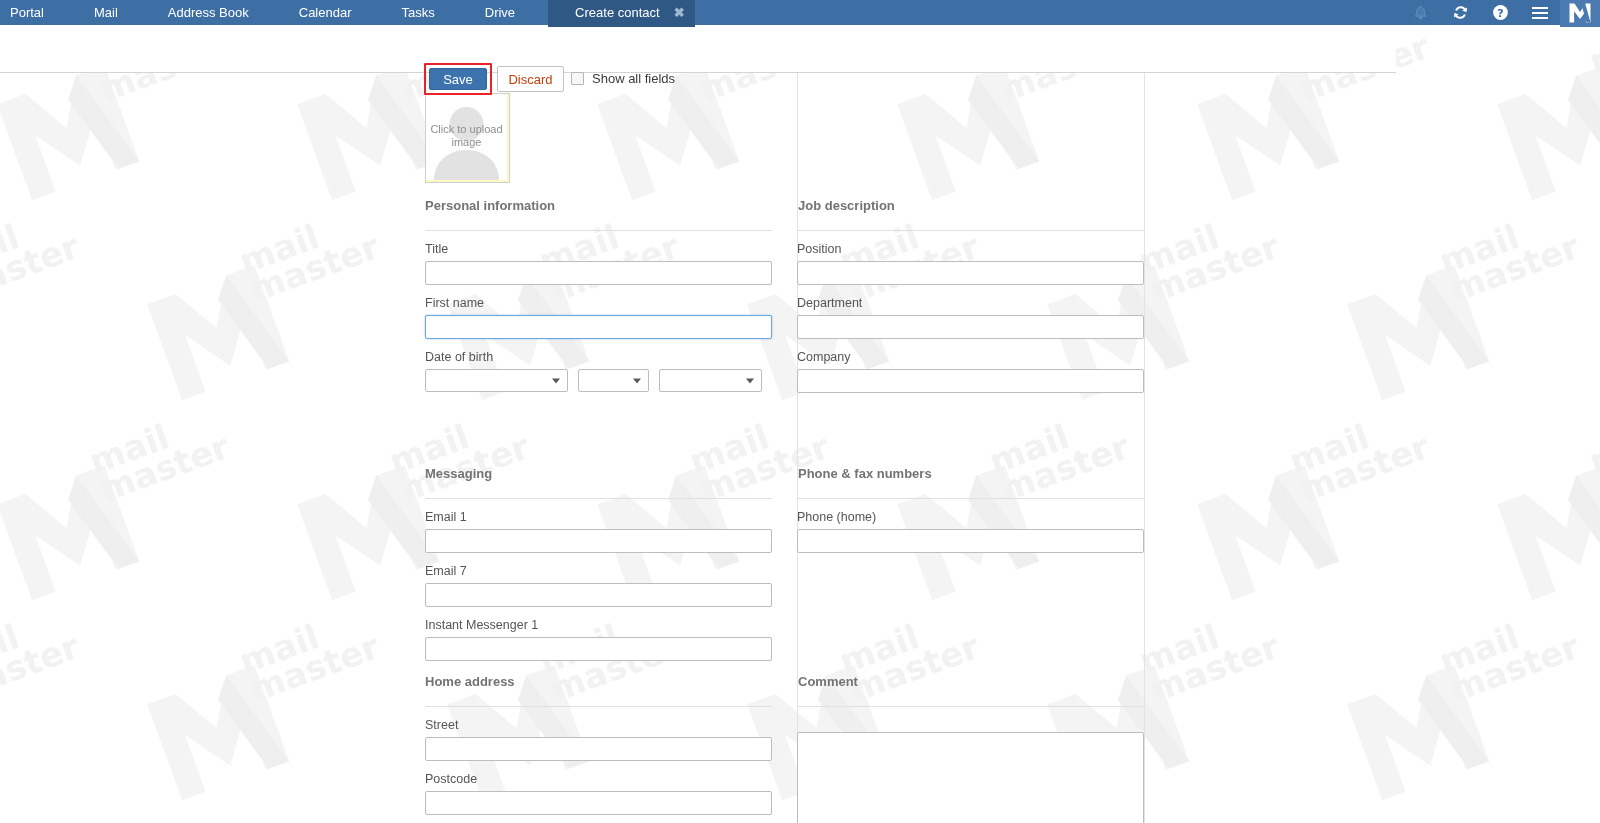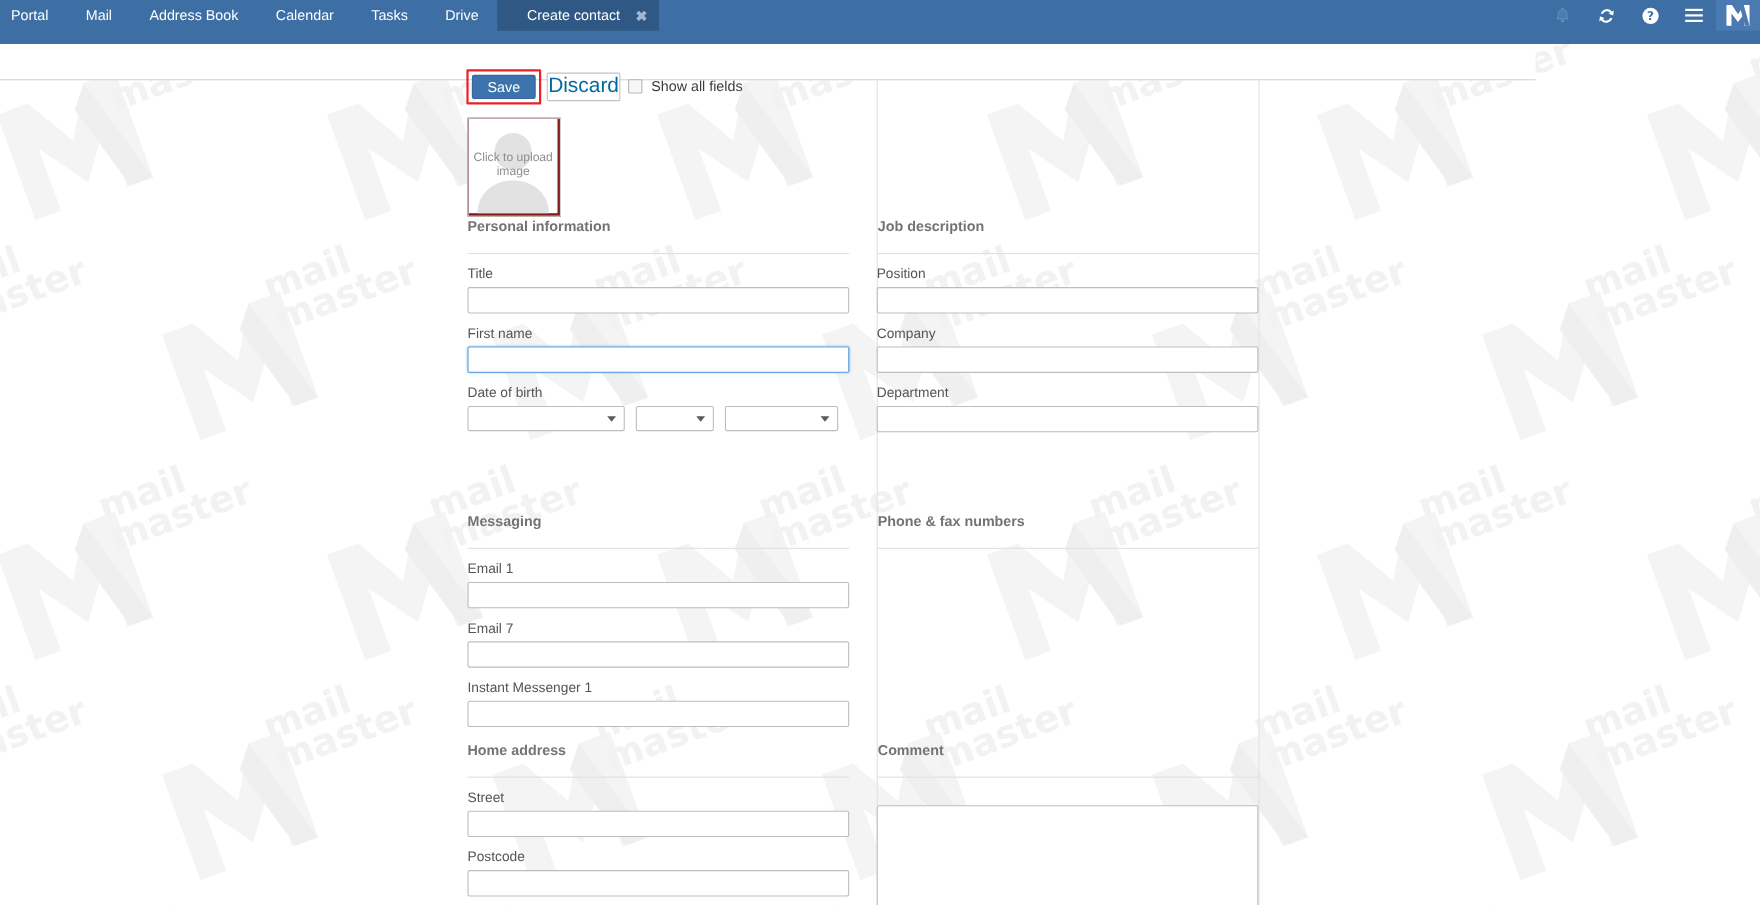--- a/index.html
+++ b/index.html
@@ -47,25 +47,26 @@
     font-weight: 600;
     color: #f2f2f2;
     letter-spacing: 0px;
     white-space: pre;
   }
 
   
   #topnav {
     position: absolute;
     left: 0; top: 0;
-    width: 1600px; height: 40px;
+    width: 1600px; height: 25px;
     background: #3d6fa5;
     z-index: 40;
     display: flex;
-    align-items: flex-start;
+    align-items: center;
+    gap: 16px;
   }
   .nav-tab {
     display: flex;
     align-items: center;
     padding: 0 17px;
     color: #ffffff;
     font-size: 13px;
     line-height: 28px;
     white-space: nowrap;
     cursor: pointer;
@@ -144,23 +145,23 @@
     padding: 0;
     line-height: 1;
   }
   #discard-button {
     position: absolute;
     left: 497px; top: 38px;
     width: 67px; height: 26px;
     background: #ffffff;
     border: 1px solid #c2c2c2;
     border-radius: 2px;
-    color: #0369a1;
+    color: #c2410c;
     font-family: "Liberation Sans", sans-serif;
-    font-size: 19px;
+    font-size: 13px;
     cursor: pointer;
     padding: 0;
   }
   #show-all-wrap {
     position: absolute;
     left: 571px; top: 43px;
     display: flex;
     align-items: center;
     cursor: pointer;
     user-select: none;
@@ -195,24 +196,23 @@
   }
   #vline-left  { left: 797px; }
   #vline-right { left: 1144px; }
 
   
   #avatar-box {
     position: absolute;
     left: 425px; top: 20px;
     width: 83px; height: 88px;
     border: 1px solid #cfcfcf;
-    background: #7f1d1d;
+    background: #fef9c3;
     cursor: pointer;
     overflow: hidden;
-    margin-top: 14px;
   }
   #avatar-silhouette {
     position: absolute;
     left: 0; top: 0;
     width: 81px; height: 86px;
   }
   #avatar-text {
     position: absolute;
     left: 0; top: 29px;
     width: 81px;
@@ -653,34 +653,38 @@
 
     <div class="section" style="top:125px;">
       <div class="section-title">Job description</div>
 
       <div class="field">
         <div class="field-label">Position</div>
         <input class="field-input" type="text" value="" style="">
       </div>
 
       <div class="field">
+        <div class="field-label">Department</div>
+        <input class="field-input" type="text" value="" style="">
+      </div>
+
+      <div class="field">
         <div class="field-label">Company</div>
-        <input class="field-input" type="text" value="" style="">
-      </div>
-
-      <div class="field">
-        <div class="field-label">Department</div>
         <input class="field-input" type="text" value="" style="">
       </div>
     </div>
 
     <div class="section" style="top:393px;">
       <div class="section-title">Phone &amp; fax numbers</div>
 
 
+      <div class="field">
+        <div class="field-label">Phone (home)</div>
+        <input class="field-input" type="text" value="" style="">
+      </div>
     </div>
 
     <div class="section" style="top:601px;">
       <div class="section-title">Comment</div>
       <div class="field" style="margin-top:25px;">
         <textarea class="field-textarea" style=""></textarea>
       </div>
     </div>
   </div>
 </div>

